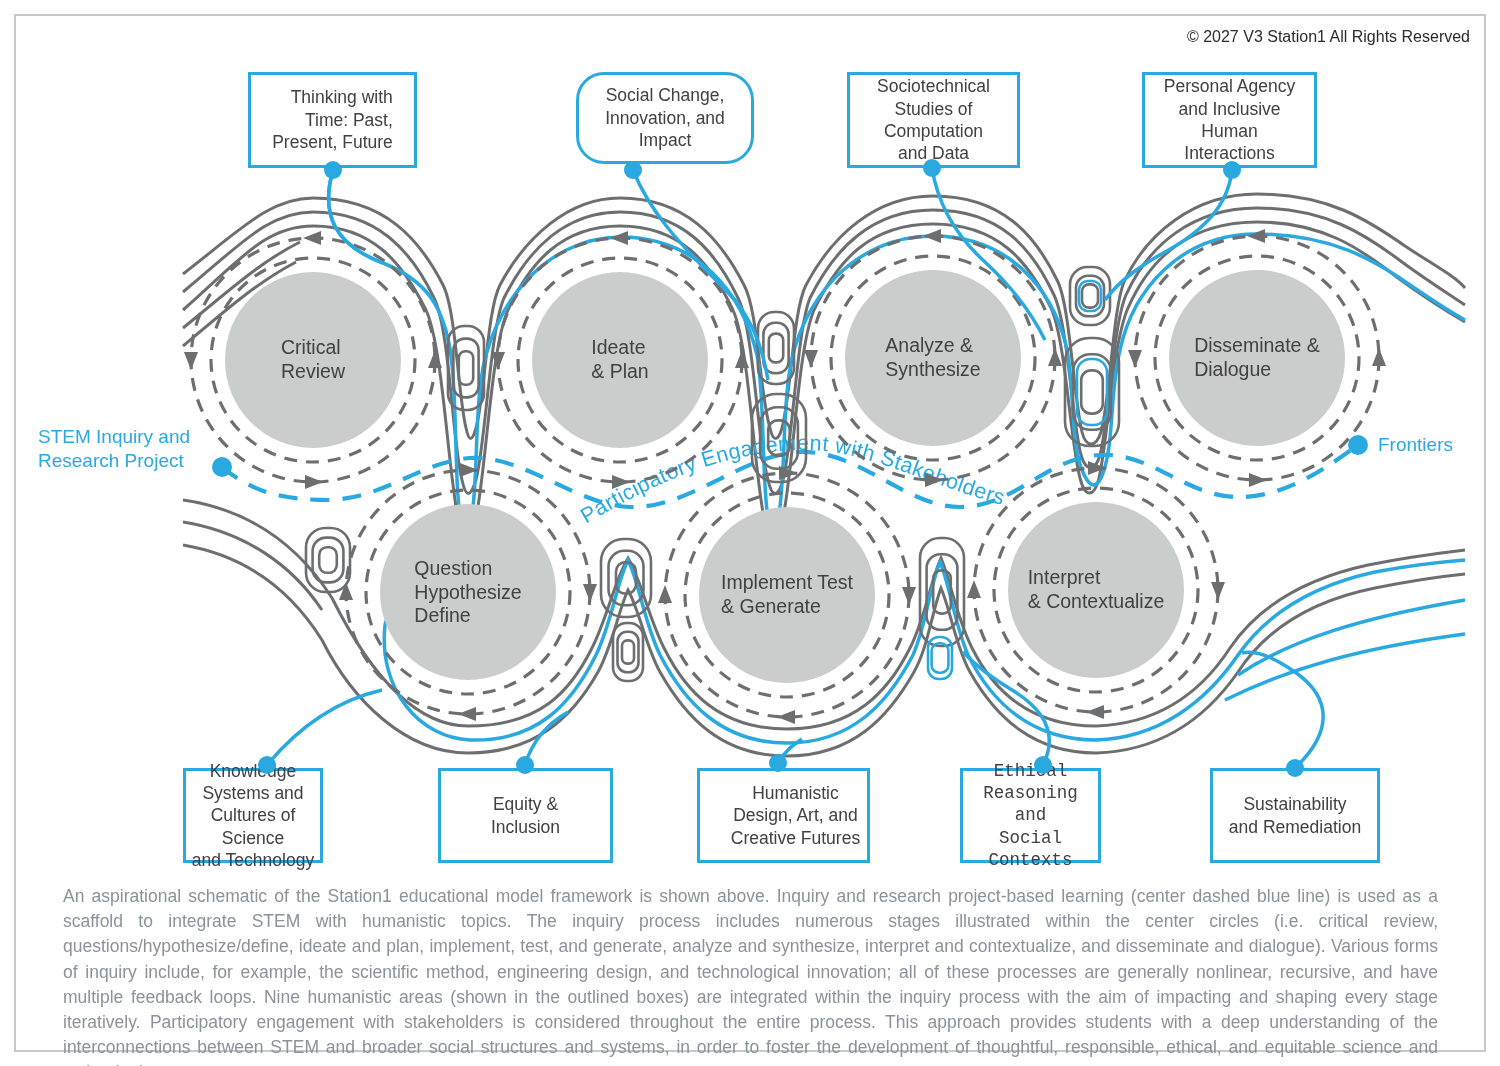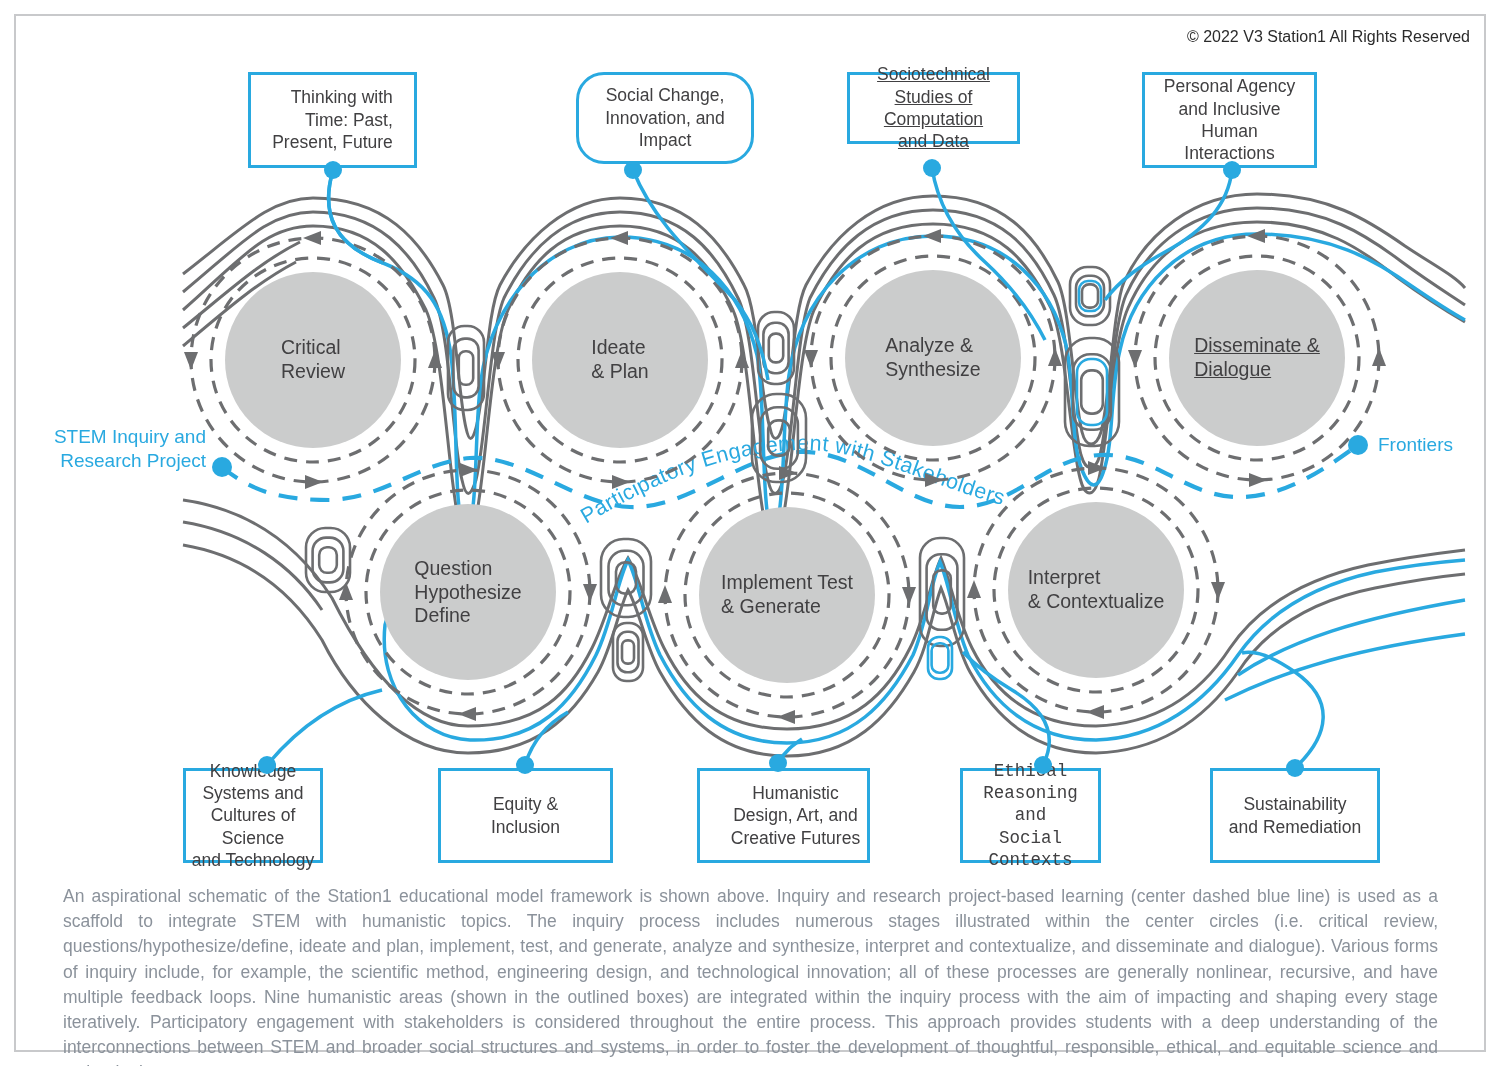--- a/index.html
+++ b/index.html
@@ -9,21 +9,21 @@
   svg.layer { position:absolute; left:0; top:0; width:1500px; height:1066px; }
   #diagram-base { z-index:1; }
   #diagram-overlay { z-index:3; pointer-events:none; }
   .txt { position:absolute; z-index:2; }
   .copyright { right:30px; top:28px; font-size:16px; color:#2b2b2b; }
   .tbox { display:flex; align-items:center; justify-content:center; text-align:center;
           border:3px solid #29a9e0; background:#ffffff; color:#414042; font-size:17.5px;
           line-height:1.28; white-space:pre-line; }
   .stage-label { display:flex; align-items:center; justify-content:center; text-align:left;
           color:#414042; font-size:19.5px; line-height:1.22; white-space:pre-line; }
-  .side-label { color:#29a9e0; font-size:19px; line-height:1.25; white-space:pre-line; text-align:right; }
+  .side-label { color:#29a9e0; font-size:19px; line-height:1.25; white-space:pre-line; text-align:left; }
   .paragraph { left:63px; top:884px; width:1375px; font-size:17.5px; line-height:1.44;
           color:#8b929b; text-align:justify; }
 </style>
 </head>
 <body>
 
 <div class="page">
   <div class="frame"></div>
 
   <svg id="diagram-base" class="layer" viewBox="0 0 1500 1066">
@@ -131,44 +131,44 @@
       <rect x="920" y="538" width="44" height="108" rx="19.8" fill="none" stroke="#6d6e70" stroke-width="2.6"></rect>
       <rect x="926.6" y="554.2" width="30.799999999999997" height="75.6" rx="13.86" fill="none" stroke="#6d6e70" stroke-width="2.6"></rect>
       <rect x="933.2" y="570.4" width="17.6" height="43.2" rx="7.920000000000001" fill="none" stroke="#6d6e70" stroke-width="2.6"></rect>
       <rect x="928" y="637" width="24" height="42" rx="10.8" fill="none" stroke="#29a9e0" stroke-width="2.6"></rect>
       <rect x="931.6" y="643.3" width="16.799999999999997" height="29.4" rx="7.559999999999999" fill="none" stroke="#29a9e0" stroke-width="2.6"></rect>
       <rect x="306" y="528" width="44" height="64" rx="19.2" fill="none" stroke="#6d6e70" stroke-width="2.6"></rect>
       <rect x="312.6" y="537.6" width="30.799999999999997" height="44.8" rx="13.44" fill="none" stroke="#6d6e70" stroke-width="2.6"></rect>
       <rect x="319.2" y="547.2" width="17.6" height="25.6" rx="7.68" fill="none" stroke="#6d6e70" stroke-width="2.6"></rect>
     </svg>
 
-  <div class="txt copyright">© 2022 V3 Station1 All Rights Reserved</div>
+  <div class="txt copyright">© 2027 V3 Station1 All Rights Reserved</div>
 
   <div class="txt tbox" style="left:248px; top:72px;  width:169px; height:96px;text-align:right;">Thinking with
 Time: Past,
 Present, Future</div>
   <div class="txt tbox" style="left:576px; top:72px;  width:178px; height:92px;border-radius:28px;">Social Change,
 Innovation, and
 Impact</div>
-  <div class="txt tbox" style="left:847px; top:72px;  width:173px; height:72px;text-decoration:underline;">Sociotechnical
+  <div class="txt tbox" style="left:847px; top:72px;  width:173px; height:96px;">Sociotechnical
 Studies of
 Computation
 and Data</div>
   <div class="txt tbox" style="left:1142px; top:72px; width:175px; height:96px;">Personal Agency
 and Inclusive
 Human
 Interactions</div>
 
   <div class="txt stage-label" style="left:228px; top:315px;  width:170px; height:90px;">Critical
 Review</div>
   <div class="txt stage-label" style="left:535px; top:315px;  width:170px; height:90px;">Ideate
 &amp; Plan</div>
   <div class="txt stage-label" style="left:848px; top:313px;  width:170px; height:90px;">Analyze &amp;
 Synthesize</div>
-  <div class="txt stage-label" style="left:1172px; top:313px; width:170px; height:90px;text-decoration:underline;">Disseminate &amp;
+  <div class="txt stage-label" style="left:1172px; top:313px; width:170px; height:90px;">Disseminate &amp;
 Dialogue</div>
   <div class="txt stage-label" style="left:383px; top:545px;  width:170px; height:95px;">Question
 Hypothesize
 Define</div>
   <div class="txt stage-label" style="left:697px; top:550px;  width:180px; height:90px;">Implement Test
 &amp; Generate</div>
   <div class="txt stage-label" style="left:1003px; top:545px; width:186px; height:90px;">Interpret
 &amp; Contextualize</div>
 
   <div class="txt side-label" style="left:38px; top:425px; width:168px;">STEM Inquiry and

